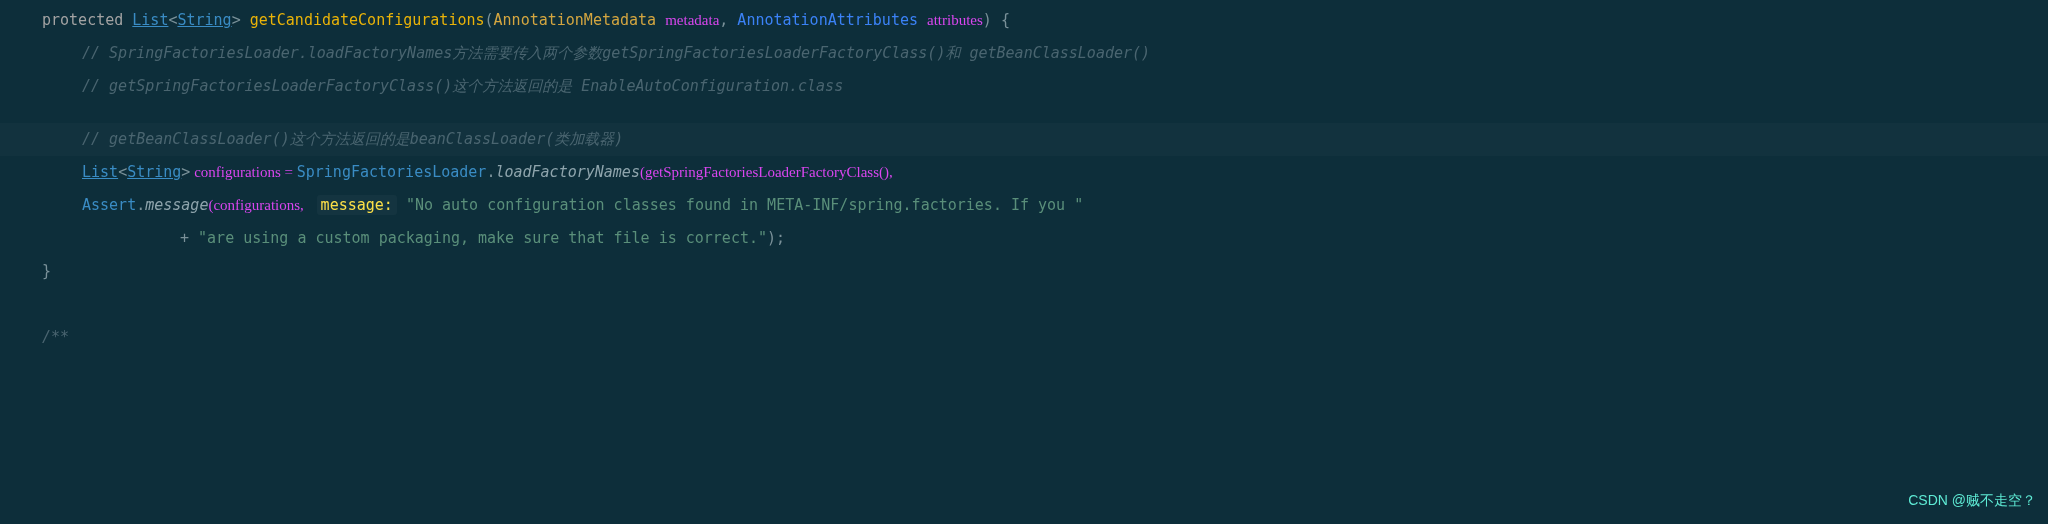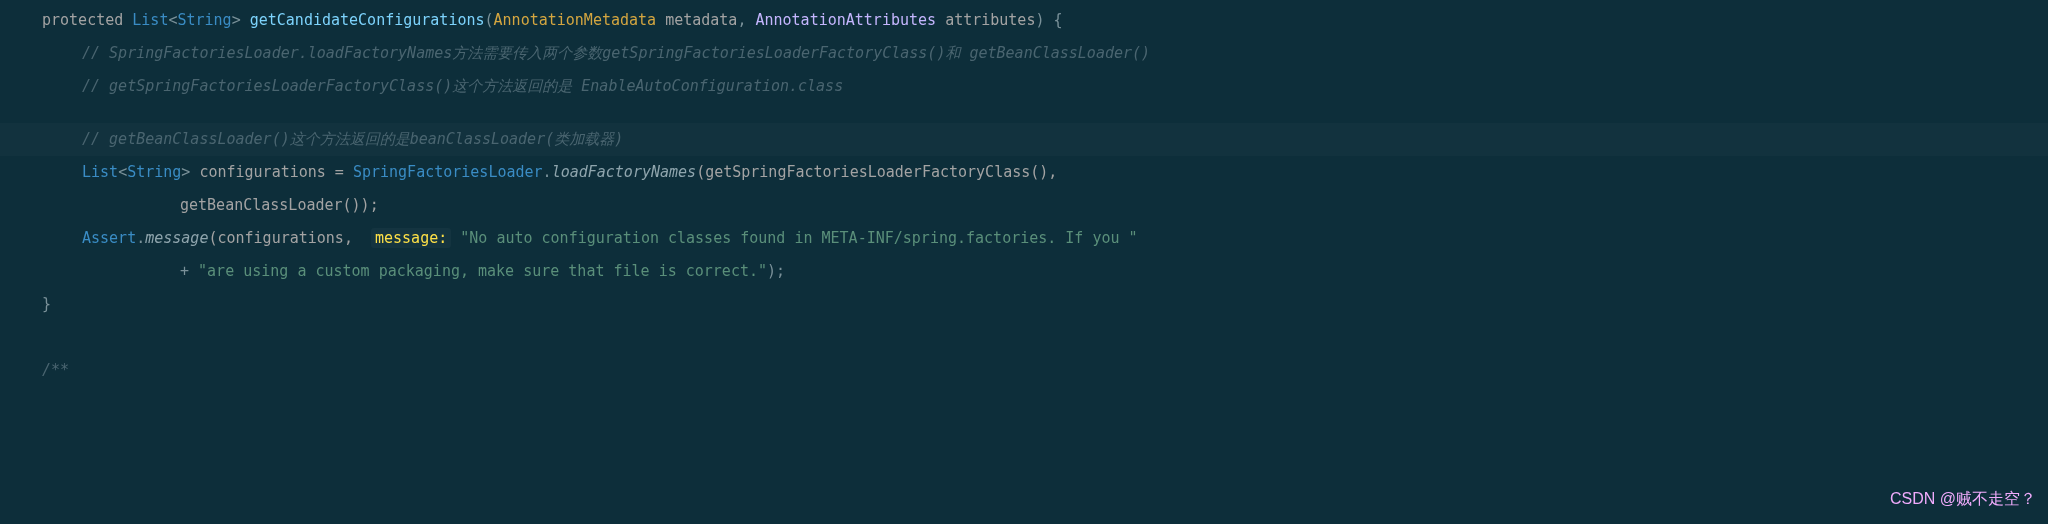--- a/index.html
+++ b/index.html
@@ -25,58 +25,57 @@
       white-space: pre;
       padding-left: 42px;
     }
     .line.highlighted {
       background: rgba(255, 255, 255, 0.025);
       margin-top: 20px;
     }
     .indent-1 { padding-left: 82px; }
     .indent-2 { padding-left: 180px; }
     .kw-protected { color: #a3a3a3; }
-    .type { color: #3a8cc4; }
-    .method-name { color: #7dd3fc; }
+    .type { color: #3a8cc4; text-decoration: underline; }
+    .method-name { color: #eab308; }
     .param-type { color: #d4a640; }
-    .annotation-type { color: #c4b5fd; text-align: center; }
+    .annotation-type { color: #3b82f6; text-align: center; }
     .punct { color: #7a9199; }
     .comment { color: #4a6570; font-style: italic; }
-    .identifier { color: #a3a3a3; }
+    .identifier { color: #d946ef; font-family: Liberation Serif, serif; }
     .method-call { color: #8fa5ad; font-style: italic; }
     .static-method { color: #8fa5ad; font-style: italic; margin-top: 20px; }
     .string { color: #5a8f7a; }
     .kw-return { color: #d47a40; }
     .hint-label { 
       color: #fde047; 
       font-style: normal;
       background: rgba(90, 107, 114, 0.1);
       padding: 1px 4px;
       border-radius: 3px;
     }
     .class-ref { color: #3a8cc4; }
     .watermark {
       position: absolute;
       bottom: 8px;
       right: 12px;
-      font-size: 16px;
-      color: #f0abfc;
+      font-size: 14px;
+      color: #5eead4;
       font-family: sans-serif;
     }
   </style>
 </head>
 <body>
 
 <div class="code-container">
   <div class="line"><span class="kw-protected">protected</span> <span class="type">List</span><span class="punct">&lt;</span><span class="type">String</span><span class="punct">&gt;</span> <span class="method-name">getCandidateConfigurations</span><span class="punct">(</span><span class="param-type">AnnotationMetadata</span> <span class="identifier">metadata</span><span class="punct">, </span><span class="annotation-type">AnnotationAttributes</span> <span class="identifier">attributes</span><span class="punct">)</span><span class="punct"> {</span></div>
   <div class="line indent-1"><span class="comment">// SpringFactoriesLoader.loadFactoryNames方法需要传入两个参数getSpringFactoriesLoaderFactoryClass()和 getBeanClassLoader()</span></div>
   <div class="line indent-1"><span class="comment">// getSpringFactoriesLoaderFactoryClass()这个方法返回的是 EnableAutoConfiguration.class</span></div>
   <div class="line indent-1 highlighted"><span class="comment">// getBeanClassLoader()这个方法返回的是beanClassLoader(类加载器)</span></div>
   <div class="line indent-1"><span class="type">List</span><span class="punct">&lt;</span><span class="type">String</span><span class="punct">&gt;</span><span class="identifier"> configurations = </span><span class="class-ref">SpringFactoriesLoader</span><span class="punct">.</span><span class="static-method">loadFactoryNames</span><span class="identifier">(getSpringFactoriesLoaderFactoryClass(),</span></div>
-  <div class="line indent-2"><span class="identifier">getBeanClassLoader());</span></div>
   <div class="line indent-1"><span class="class-ref">Assert</span><span class="punct">.</span><span class="method-call">message</span><span class="identifier">(configurations, </span> <span class="hint-label">message:</span><span> </span><span class="string">"No auto configuration classes found in META-INF/spring.factories. If you "</span></div>
   <div class="line indent-2"><span class="punct">+ </span><span class="string">"are using a custom packaging, make sure that file is correct."</span><span class="punct">);</span></div>
   <div class="line"><span class="punct">}</span></div>
   <div class="line"> </div>
   <div class="line"><span class="comment">/**</span></div>
 </div>
 
 <div class="watermark">CSDN @贼不走空？</div>
 
 </body></html>

